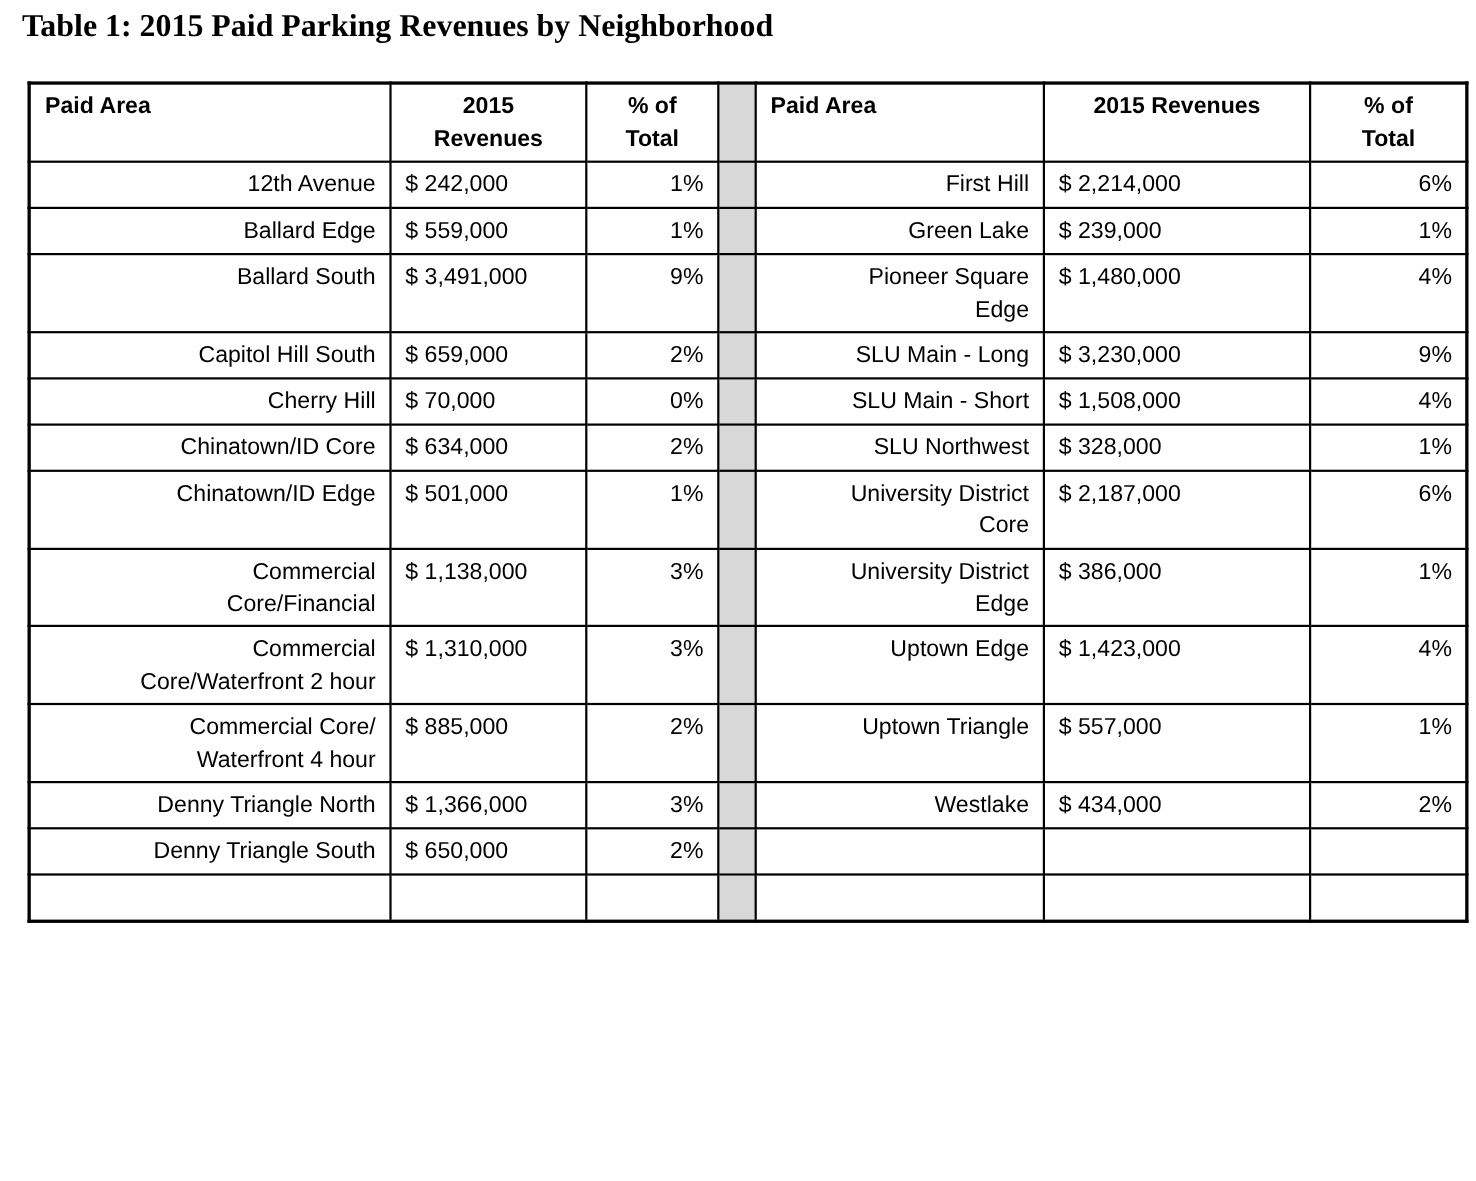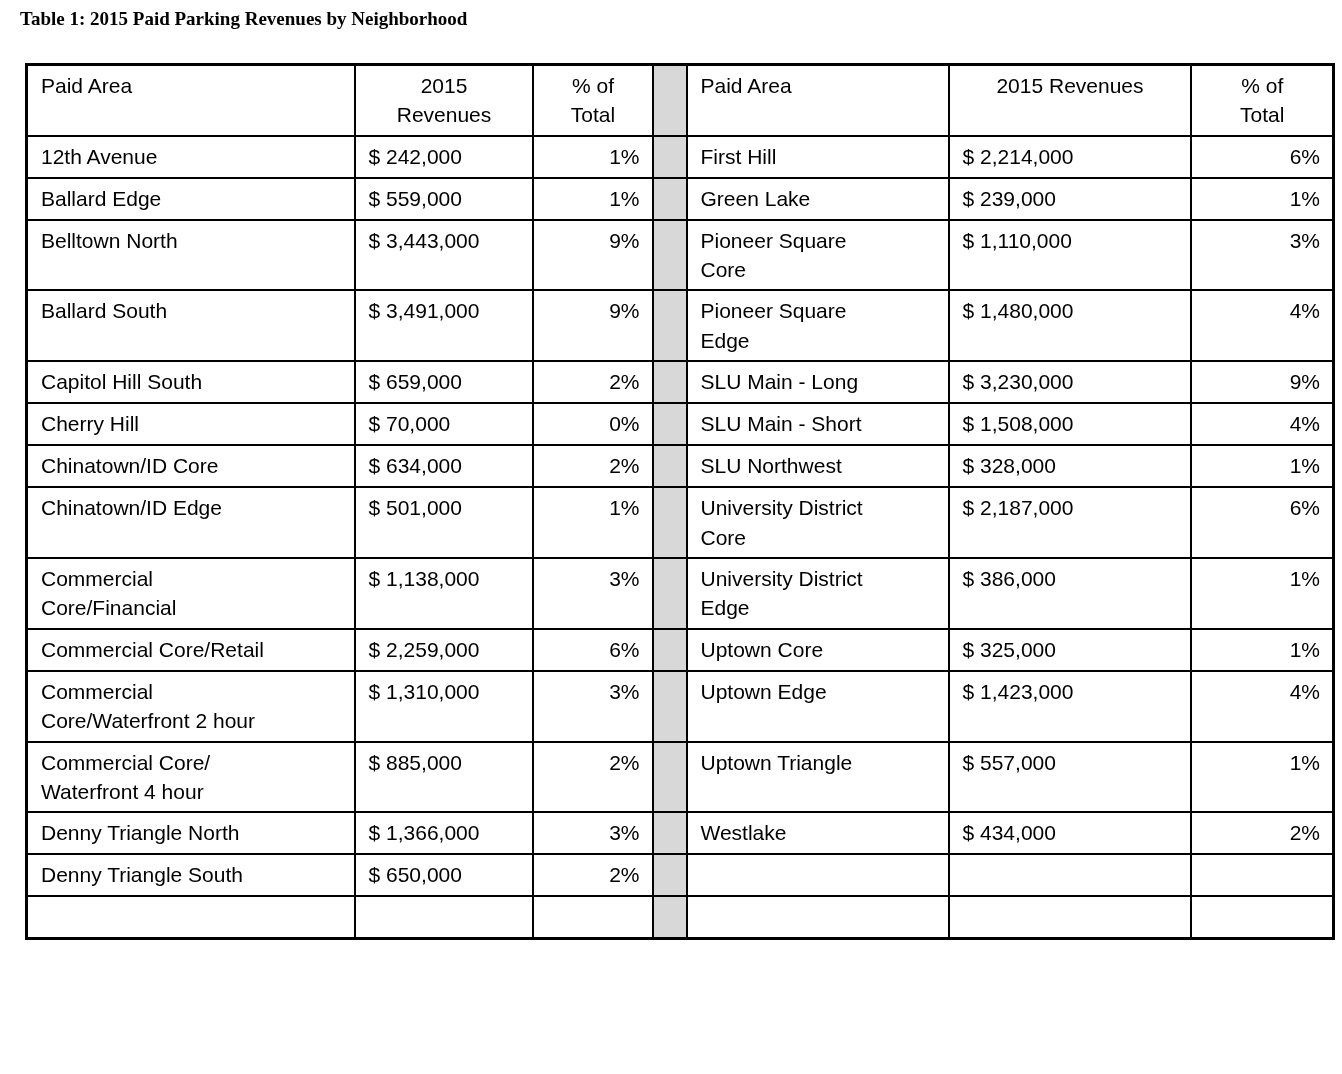--- a/index.html
+++ b/index.html
@@ -12,21 +12,21 @@
   }
   .page {
     width: 1342px;
     height: 1074px;
     box-sizing: border-box;
     padding-top: 8px;
   }
   .doc-title {
     font-family: "Liberation Serif", "DejaVu Serif", serif;
     font-weight: bold;
-    font-size: 19px;
+    font-size: 29px;
     margin: 0 0 0 20px;
     line-height: 1.15;
     letter-spacing: 0px;
   }
   table.revenues {
     border-collapse: collapse;
     table-layout: fixed;
     margin: 33px 0 0 25px;
     width: 1307px;
     border: 3px solid #000;
@@ -42,29 +42,29 @@
   table.revenues td {
     border: 2px solid #000;
     vertical-align: top;
     font-size: 21px;
     line-height: 1.4;
     padding: 5px 12px 5px 13px;
     box-sizing: border-box;
     overflow: hidden;
   }
   table.revenues th {
-    font-weight: normal;
+    font-weight: bold;
     text-align: center;
     white-space: pre-line;
     height: 68px;
   }
   table.revenues th.area { text-align: left; }
   table.revenues td { height: 42px; }
   td.area {
-    text-align: left;
+    text-align: right;
     white-space: pre-line;
   }
   td.rev {
     padding-right: 14px;
   }
   td.pct {
     text-align: right;
     padding-right: 11px;
   }
   td.spacer, th.spacer {
@@ -115,30 +115,20 @@
         <tr>
           <td class="area">Ballard Edge</td>
           <td class="rev">$ 559,000</td>
           <td class="pct">1%</td>
           <td class="spacer" style="background: rgb(216, 216, 216);"></td>
           <td class="area">Green Lake</td>
           <td class="rev">$ 239,000</td>
           <td class="pct">1%</td>
         </tr>
         <tr>
-          <td class="area">Belltown North</td>
-          <td class="rev">$ 3,443,000</td>
-          <td class="pct">9%</td>
-          <td class="spacer" style="background: rgb(216, 216, 216);"></td>
-          <td class="area">Pioneer Square
-Core</td>
-          <td class="rev">$ 1,110,000</td>
-          <td class="pct">3%</td>
-        </tr>
-        <tr>
           <td class="area">Ballard South</td>
           <td class="rev">$ 3,491,000</td>
           <td class="pct">9%</td>
           <td class="spacer" style="background: rgb(216, 216, 216);"></td>
           <td class="area">Pioneer Square
 Edge</td>
           <td class="rev">$ 1,480,000</td>
           <td class="pct">4%</td>
         </tr>
         <tr>
@@ -183,29 +173,20 @@
 Core/Financial</td>
           <td class="rev">$ 1,138,000</td>
           <td class="pct">3%</td>
           <td class="spacer" style="background: rgb(216, 216, 216);"></td>
           <td class="area">University District
 Edge</td>
           <td class="rev">$ 386,000</td>
           <td class="pct">1%</td>
         </tr>
         <tr>
-          <td class="area">Commercial Core/Retail</td>
-          <td class="rev">$ 2,259,000</td>
-          <td class="pct">6%</td>
-          <td class="spacer" style="background: rgb(216, 216, 216);"></td>
-          <td class="area">Uptown Core</td>
-          <td class="rev">$ 325,000</td>
-          <td class="pct">1%</td>
-        </tr>
-        <tr>
           <td class="area">Commercial
 Core/Waterfront 2 hour</td>
           <td class="rev">$ 1,310,000</td>
           <td class="pct">3%</td>
           <td class="spacer" style="background: rgb(216, 216, 216);"></td>
           <td class="area">Uptown Edge</td>
           <td class="rev">$ 1,423,000</td>
           <td class="pct">4%</td>
         </tr>
         <tr>

